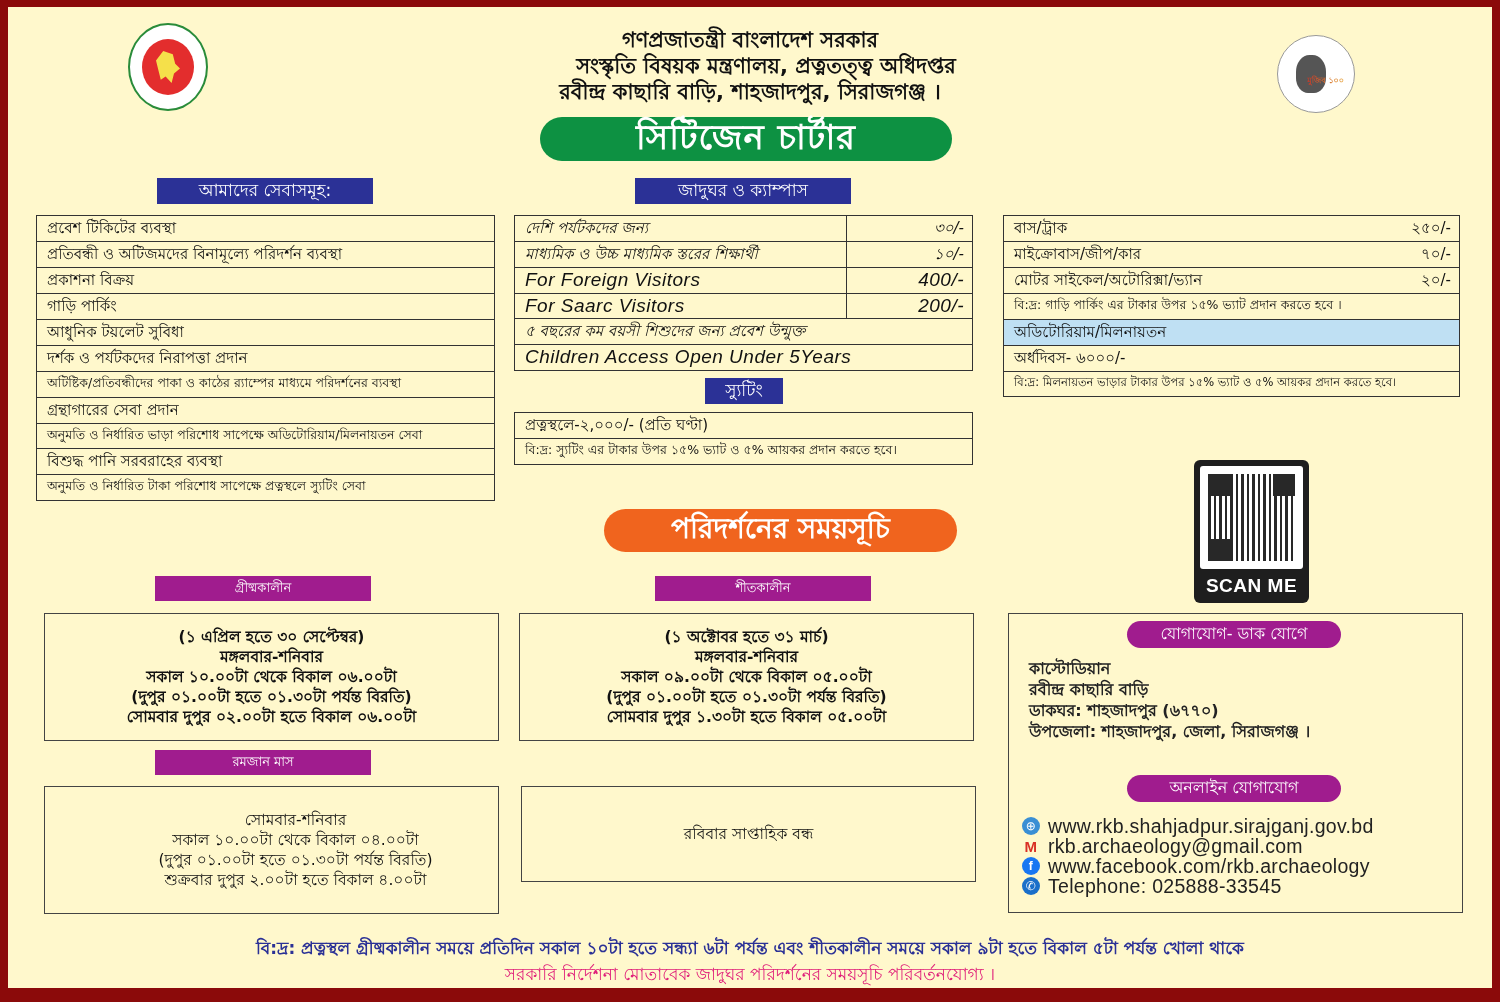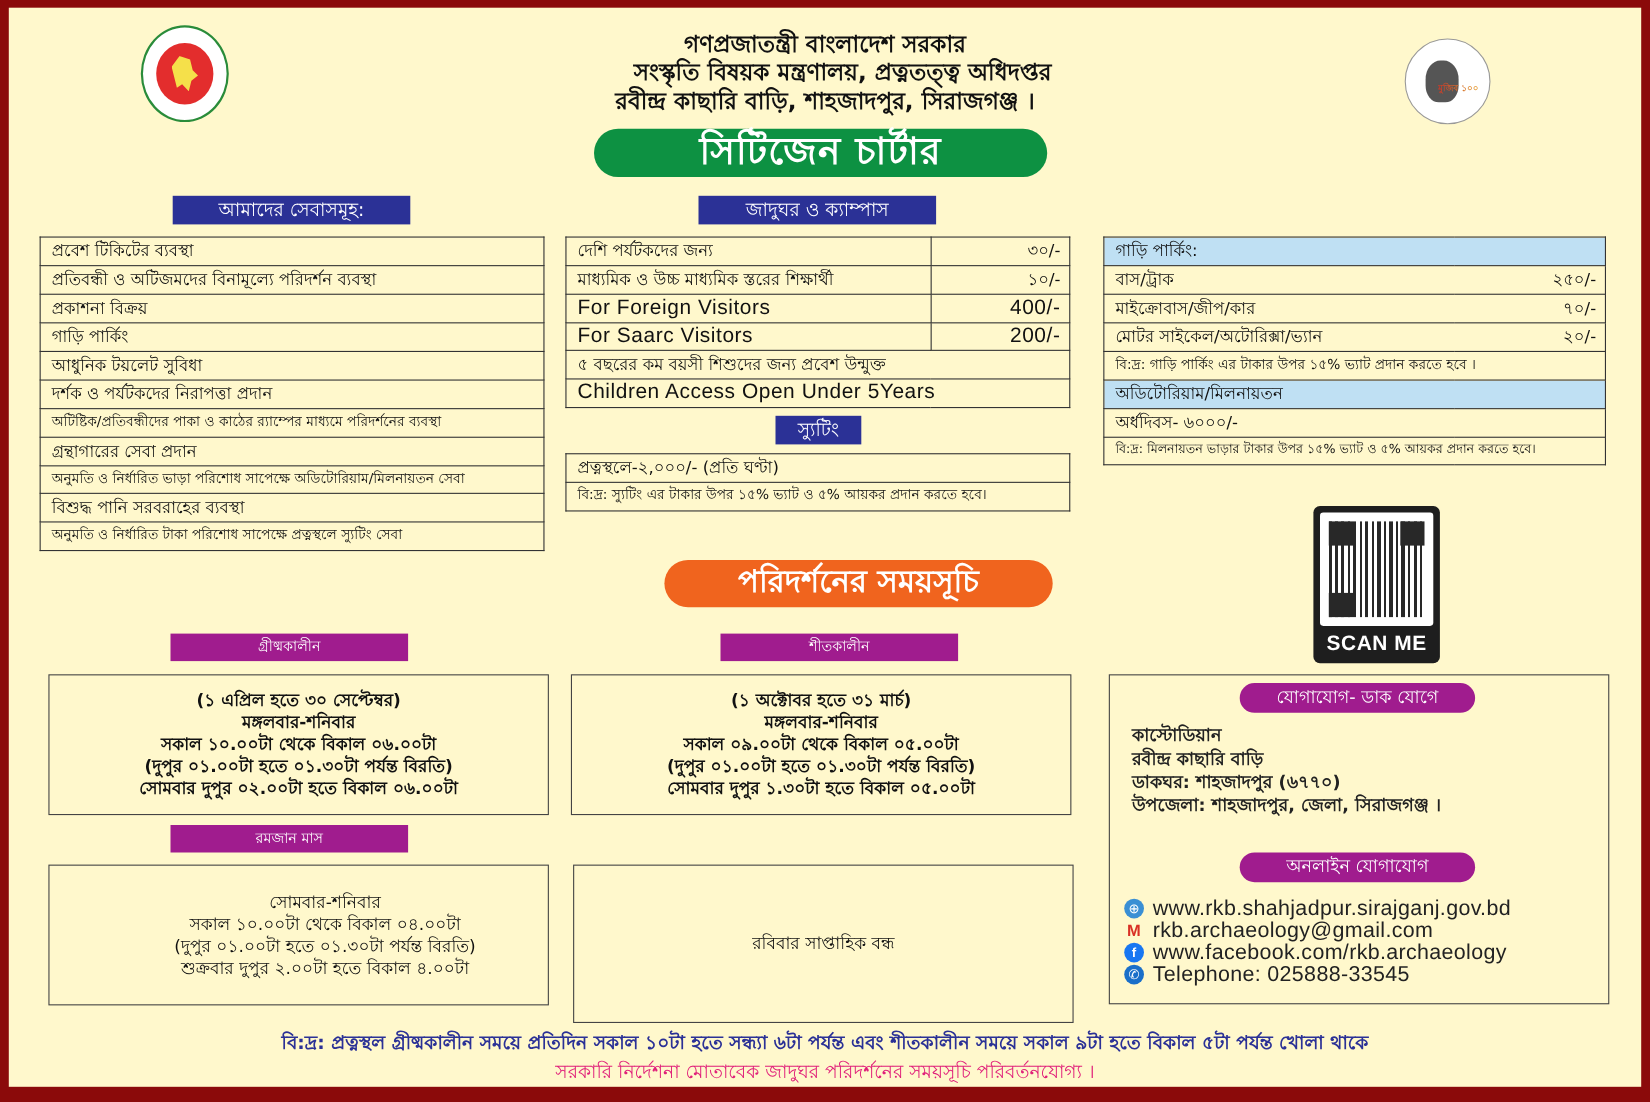--- a/index.html
+++ b/index.html
@@ -153,21 +153,21 @@
     <tr>
         <td>বিশুদ্ধ পানি সরবরাহের ব্যবস্থা</td>
       </tr>
     <tr>
         <td class="small">অনুমতি ও নির্ধারিত টাকা পরিশোধ সাপেক্ষে প্রত্নস্থলে স্যুটিং সেবা</td>
       </tr>
   </tbody>
 </table>
 
 <div class="abs blue-hdr" style="left:635px;top:178px;width:216px;height:26px;">জাদুঘর ও ক্যাম্পাস</div>
-<table class="grid" style="left:514px;top:215px;width:459px;">
+<table class="grid" style="left:514px;top:215px;width:459px;font-style:italic;">
   <tbody>
     <tr>
         <td>দেশি পর্যটকদের জন্য</td>
         <td class="val" style="border-left:none;">৩০/-</td>
       </tr>
     <tr>
         <td>মাধ্যমিক ও উচ্চ মাধ্যমিক স্তরের শিক্ষার্থী</td>
         <td class="val" style="border-left:none;">১০/-</td>
       </tr>
     <tr>
@@ -194,23 +194,20 @@
         <td>প্রত্নস্থলে-২,০০০/- (প্রতি ঘণ্টা)</td>
       </tr>
     <tr>
         <td class="small">বি:দ্র: স্যুটিং এর টাকার উপর ১৫% ভ্যাট ও ৫% আয়কর প্রদান করতে হবে।</td>
       </tr>
   </tbody>
 </table>
 
 <table class="grid" style="left:1003px;top:215px;width:457px;">
   <tbody>
-    <tr class="blue">
-        <td colspan="2">গাড়ি পার্কিং:</td>
-      </tr>
     <tr>
         <td style="border-right:none;">বাস/ট্রাক</td>
         <td class="val" style="border-left:none;">২৫০/-</td>
       </tr>
     <tr>
         <td style="border-right:none;">মাইক্রোবাস/জীপ/কার</td>
         <td class="val" style="border-left:none;">৭০/-</td>
       </tr>
     <tr>
         <td style="border-right:none;">মোটর সাইকেল/অটোরিক্সা/ভ্যান</td>
@@ -261,21 +258,21 @@
 
 <div class="abs mag-hdr" style="left:155px;top:750px;width:216px;height:25px;">রমজান মাস</div>
 
 <div class="abs box light" style="left:44px;top:786px;width:455px;height:128px;padding-left:48px;">
   <div>সোমবার-শনিবার</div>
   <div>সকাল ১০.০০টা থেকে বিকাল ০৪.০০টা</div>
   <div>(দুপুর ০১.০০টা হতে ০১.৩০টা পর্যন্ত বিরতি)</div>
   <div>শুক্রবার দুপুর ২.০০টা হতে বিকাল ৪.০০টা</div>
 </div>
 
-<div class="abs box light" style="left:521px;top:786px;width:455px;height:144px;">
+<div class="abs box light" style="left:521px;top:786px;width:455px;height:96px;">
   <div>রবিবার সাপ্তাহিক বন্ধ</div>
 </div>
 
 <div class="abs contact-box">
   <div class="abs contact-pill" style="left:118px;top:7px;width:214px;">যোগাযোগ- ডাক যোগে</div>
   <div class="abs addr" style="left:20px;top:44px;">
     <div>কাস্টোডিয়ান</div>
     <div>রবীন্দ্র কাছারি বাড়ি</div>
     <div>ডাকঘর: শাহজাদপুর (৬৭৭০)</div>
     <div>উপজেলা: শাহজাদপুর, জেলা, সিরাজগঞ্জ ।</div>

